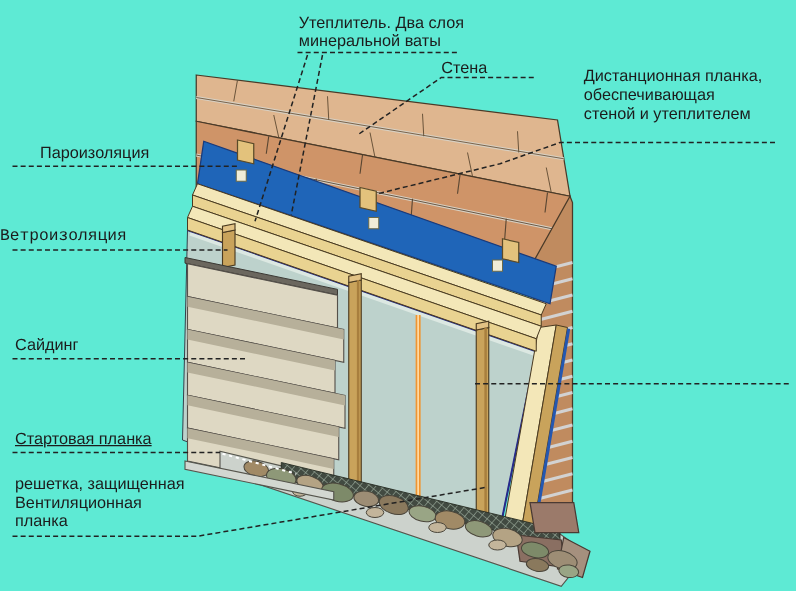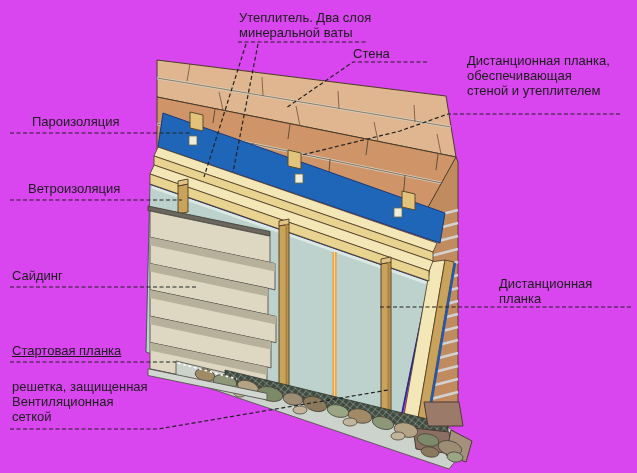--- a/index.html
+++ b/index.html
@@ -1,16 +1,16 @@
 <!DOCTYPE html>
 <html><head>
 <meta charset="utf-8">
 <style>
   html,body{margin:0;padding:0;background:#fff;}
-  #stage{position:relative;width:637px;height:473px;background:#d946ef;overflow:hidden;
+  #stage{position:relative;width:637px;height:473px;background:#5eead4;overflow:hidden;
          font-family:"Liberation Sans","DejaVu Sans",sans-serif;}
   #stage svg{position:absolute;left:0;top:0;}
   .lbl{position:absolute;color:#1c1c1c;font-size:13px;line-height:15px;letter-spacing:0;}
   .lbl div{white-space:nowrap;}
 </style>
 </head>
 <body>
 
 <div id="stage">
 <svg width="637" height="473" viewBox="0 0 637 473">
@@ -211,31 +211,27 @@
   <div>Стена</div>
 </div>
 <div class="lbl" style="left:467px;top:53px;">
   <div>Дистанционная планка,</div>
   <div>обеспечивающая</div>
   <div>стеной и утеплителем</div>
 </div>
 <div class="lbl" style="left:12px;top:114px;margin-left:20px;">
   <div>Пароизоляция</div>
 </div>
-<div class="lbl" style="left:28px;top:181px;">
+<div class="lbl" style="left:0;top:181px;font-family:Liberation Mono, monospace;">
   <div>Ветроизоляция</div>
 </div>
 <div class="lbl" style="left:12px;top:268px;">
   <div>Сайдинг</div>
-</div>
-<div class="lbl" style="left:499px;top:276px;">
-  <div>Дистанционная</div>
-  <div>планка</div>
 </div>
 <div class="lbl" style="left:12px;top:343px;text-decoration:underline;">
   <div>Стартовая планка</div>
 </div>
 <div class="lbl" style="left:12px;top:379px;">
   <div>решетка, защищенная</div>
   <div>Вентиляционная</div>
-  <div>сеткой</div>
+  <div>планка</div>
 </div>
 </div>
 
 </body></html>

